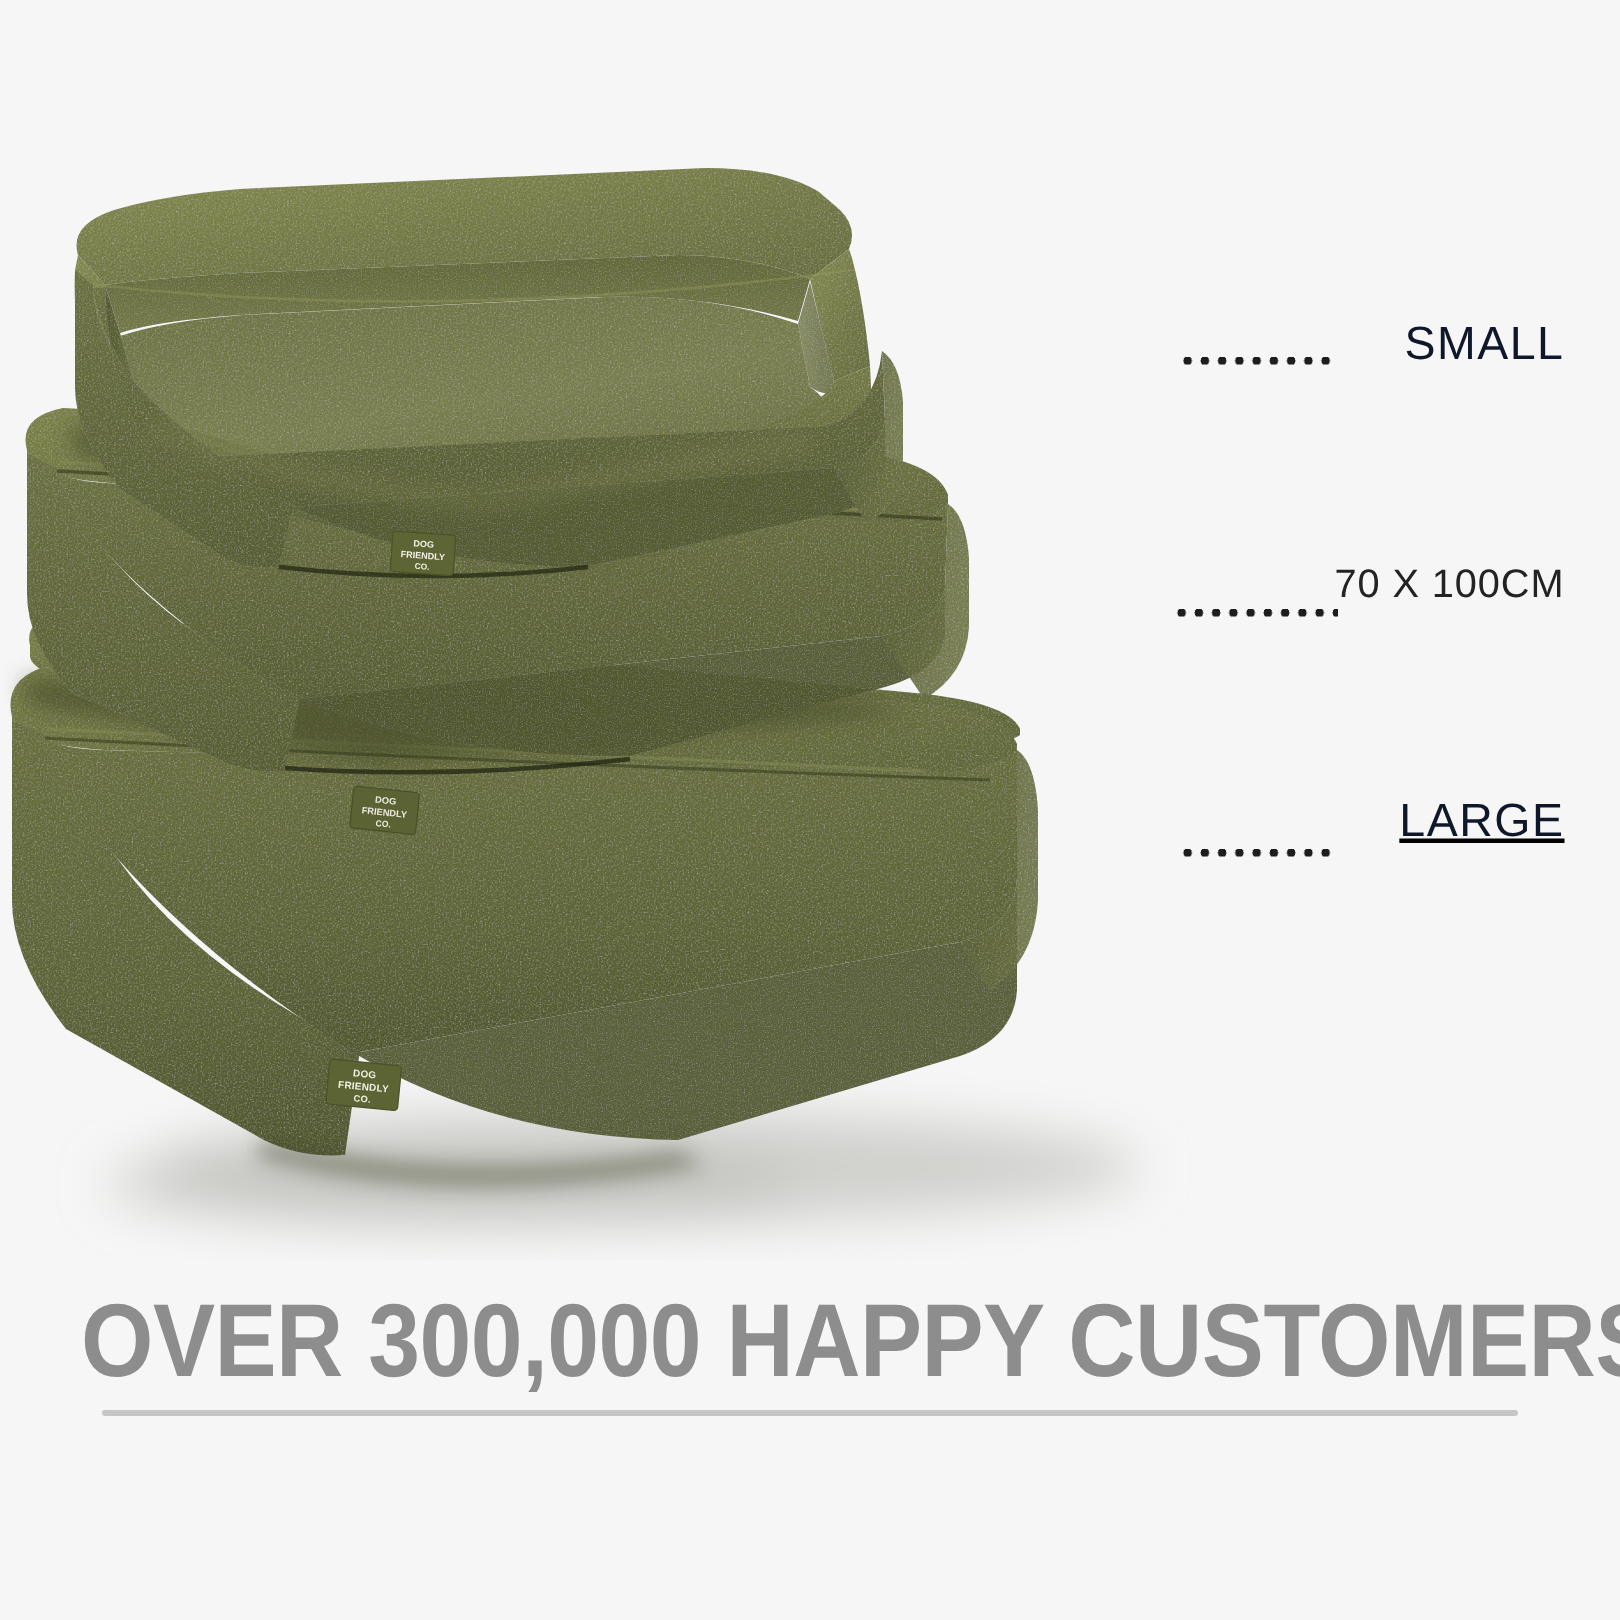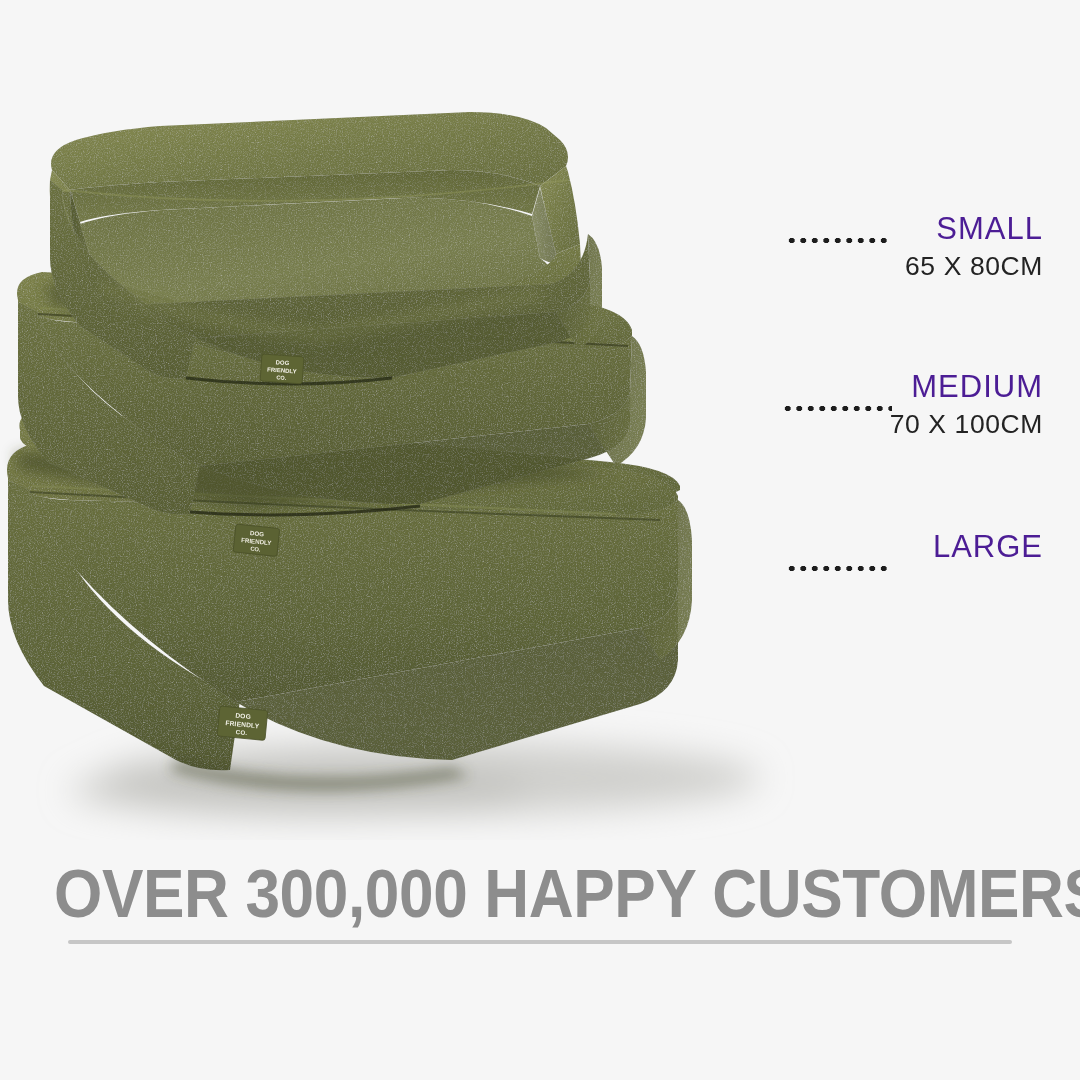--- a/index.html
+++ b/index.html
@@ -29,35 +29,35 @@
   
   .callout {
     position:absolute;
     right:37px;
     text-align:right;
     width:420px;
   }
   .callout .size-name {
     font-size:31px;
     letter-spacing:1.0px;
-    color:#4c1d95;
+    color:#0f172a;
     line-height:1.12;
     white-space:nowrap;
   }
   .callout .size-dims {
     font-size:26.5px;
     letter-spacing:0.6px;
     color:#232323;
     line-height:1.5;
     white-space:nowrap;
   }
 
   #callout-small  { top:212px; }
   #callout-medium { top:370px; }
-  #callout-large  { top:530px; }
+  #callout-large  { top:530px;text-decoration:underline; }
 
   .leader {
     position:absolute;
     height:5px;
     background-image:radial-gradient(circle, #1d1d1d 45%, rgba(0,0,0,0) 47%);
     background-size:11.5px 5px;
     background-repeat:repeat-x;
     background-position:left center;
   }
   #leader-small  { left:786px; top:238px; width:106px; }
@@ -376,25 +376,23 @@
       </g>
     </svg>
   </div>
 
   <div class="leader" id="leader-small"></div>
   <div class="leader" id="leader-medium"></div>
   <div class="leader" id="leader-large"></div>
 
   <div class="callout" id="callout-small">
     <div class="size-name">SMALL</div>
-    <div class="size-dims">65 X 80CM</div>
   </div>
 
   <div class="callout" id="callout-medium">
-    <div class="size-name">MEDIUM</div>
     <div class="size-dims">70 X 100CM</div>
   </div>
 
   <div class="callout" id="callout-large">
     <div class="size-name">LARGE</div>
   </div>
 
   <div id="headline-block">
     <div id="headline">OVER 300,000 HAPPY CUSTOMERS</div>
     <div id="headline-rule"></div>

